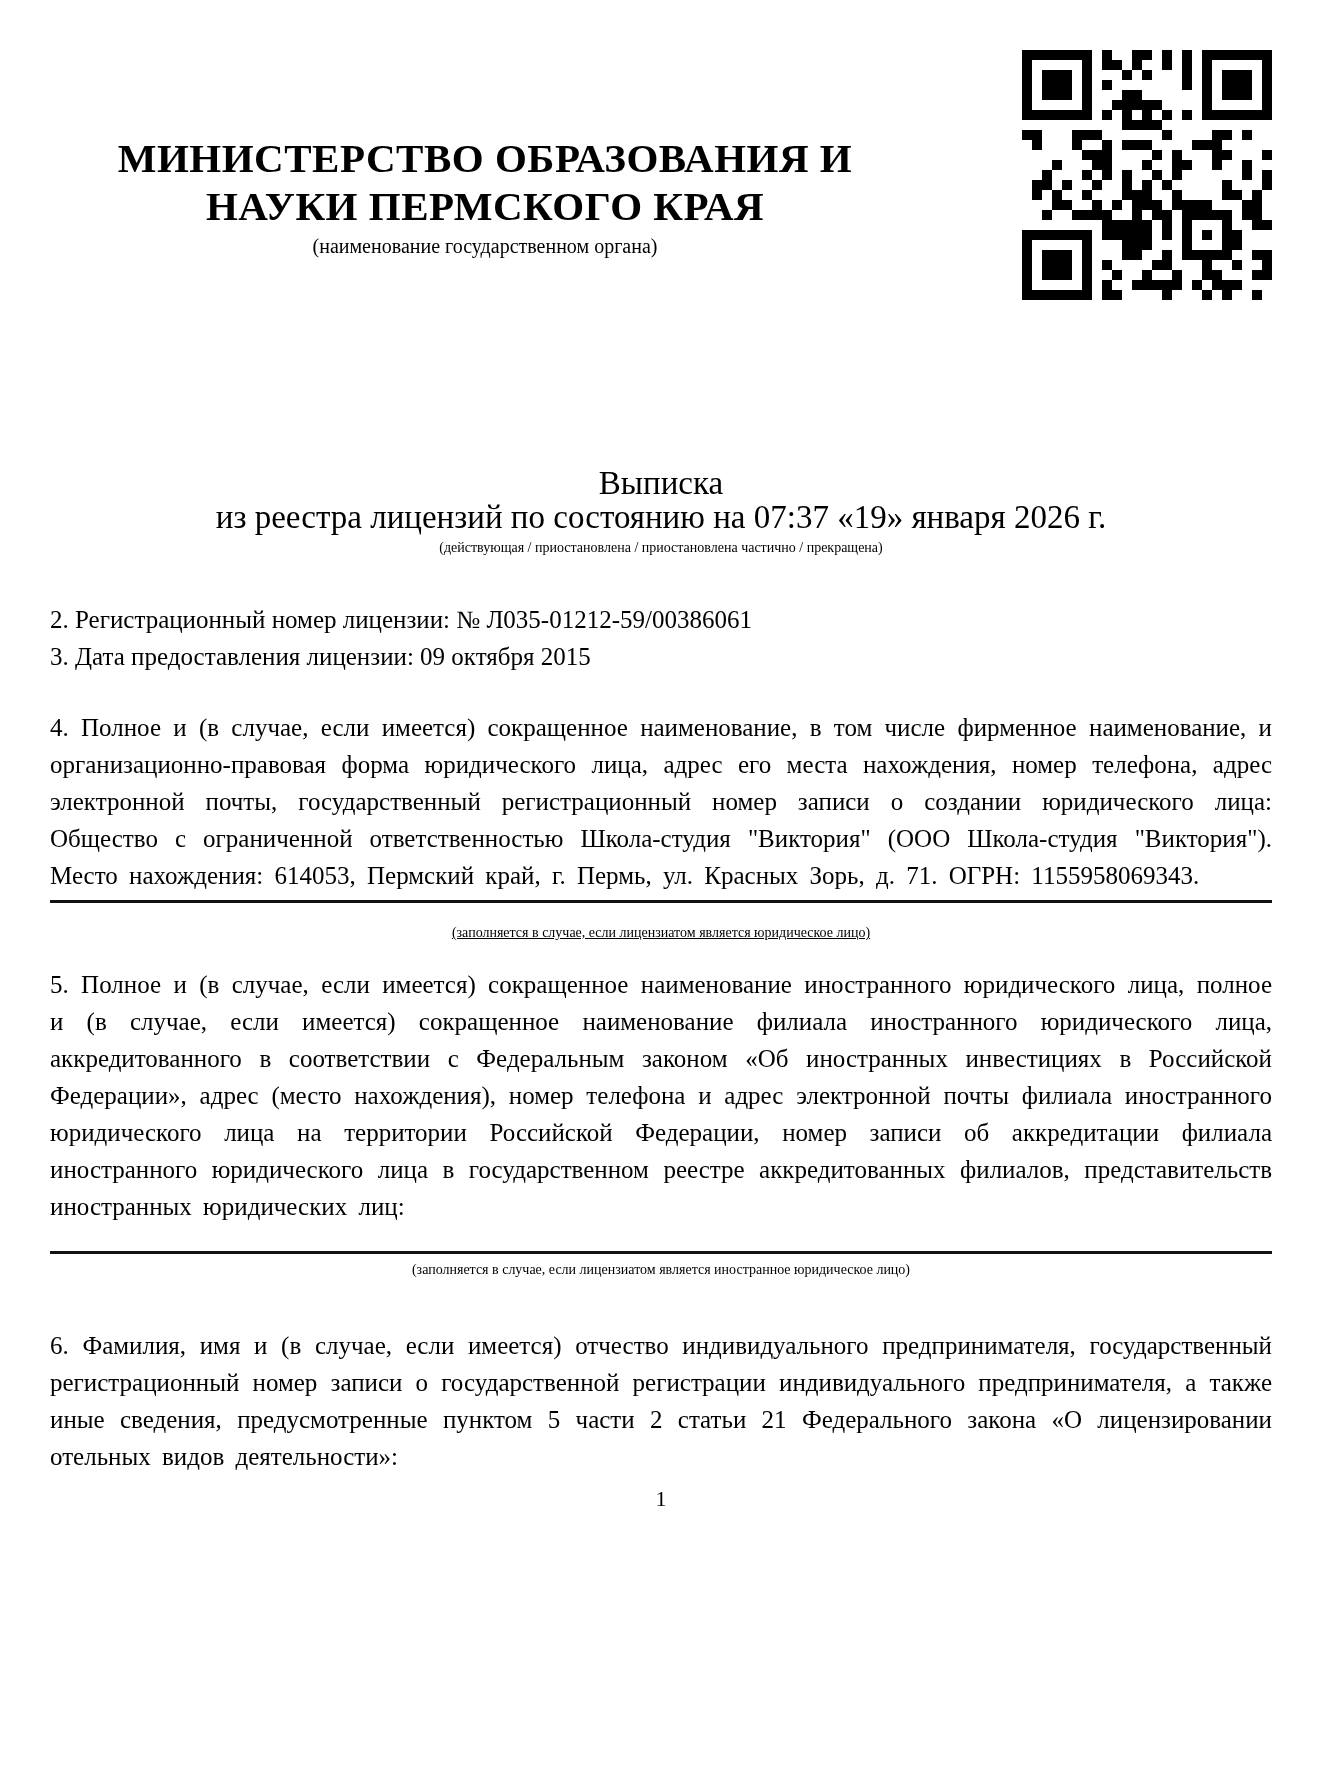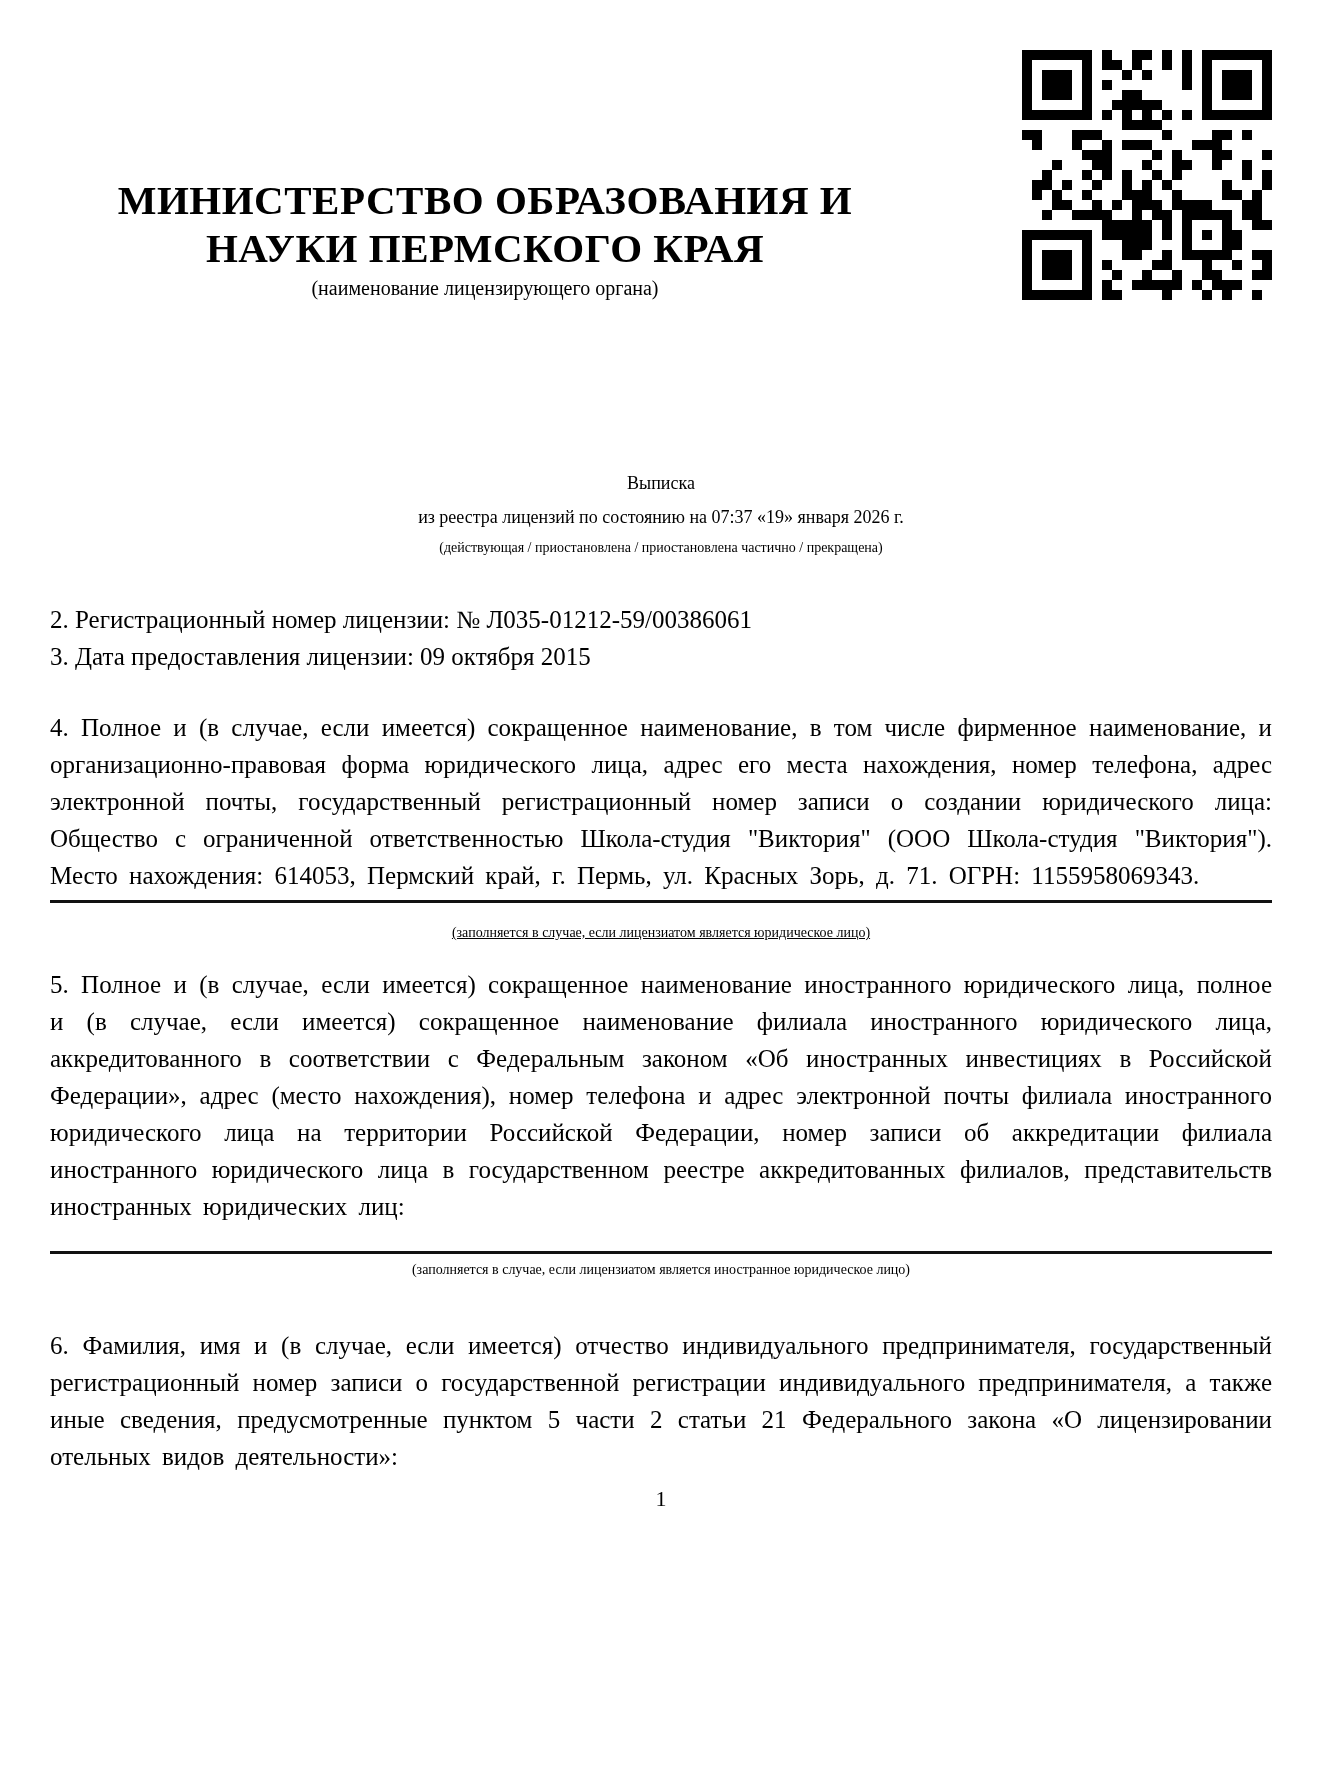--- a/index.html
+++ b/index.html
@@ -14,21 +14,21 @@
     box-sizing: border-box;
     padding: 50px 52px 0 50px;
     background: #ffffff;
     color: #000000;
     font-family: "Liberation Serif", "DejaVu Serif", serif;
     overflow: hidden;
   }
   .header-row {
     display: flex;
     justify-content: space-between;
-    align-items: flex-end;
+    align-items: center;
   }
   .header-text {
     width: 870px;
     padding-top: 42px;
     text-align: center;
   }
   .ministry-name {
     font-size: 41px;
     font-weight: bold;
     line-height: 48px;
@@ -41,21 +41,21 @@
   }
   .qr-box {
     width: 250px;
     height: 250px;
     flex: 0 0 auto;
   }
   .qr-box svg { display: block; }
   .title-block {
     margin-top: 166px;
     text-align: center;
-    font-size: 18px;
+    font-size: 33px;
     line-height: 34px;
   }
   .doc-item {
     font-size: 25px;
     line-height: 37px;
   }
   .just {
     text-align: justify;
     word-spacing: 5px;
   }
@@ -90,21 +90,21 @@
 <body>
 
 <div class="page">
 
   <div class="header-row">
     <div class="header-text">
       <div class="ministry-name">
         <div>МИНИСТЕРСТВО ОБРАЗОВАНИЯ И</div>
         <div>НАУКИ ПЕРМСКОГО КРАЯ</div>
       </div>
-      <div class="ministry-caption">(наименование лицензирующего органа)</div>
+      <div class="ministry-caption">(наименование государственном органа)</div>
     </div>
     <div class="qr-box">
       <svg id="qr-svg" width="250" height="250" viewBox="0 0 250 250" xmlns="http://www.w3.org/2000/svg">
           <g fill="#000000">
             <rect x="0" y="0" width="10" height="10"></rect>
             <rect x="10" y="0" width="10" height="10"></rect>
             <rect x="20" y="0" width="10" height="10"></rect>
             <rect x="30" y="0" width="10" height="10"></rect>
             <rect x="40" y="0" width="10" height="10"></rect>
             <rect x="50" y="0" width="10" height="10"></rect>

